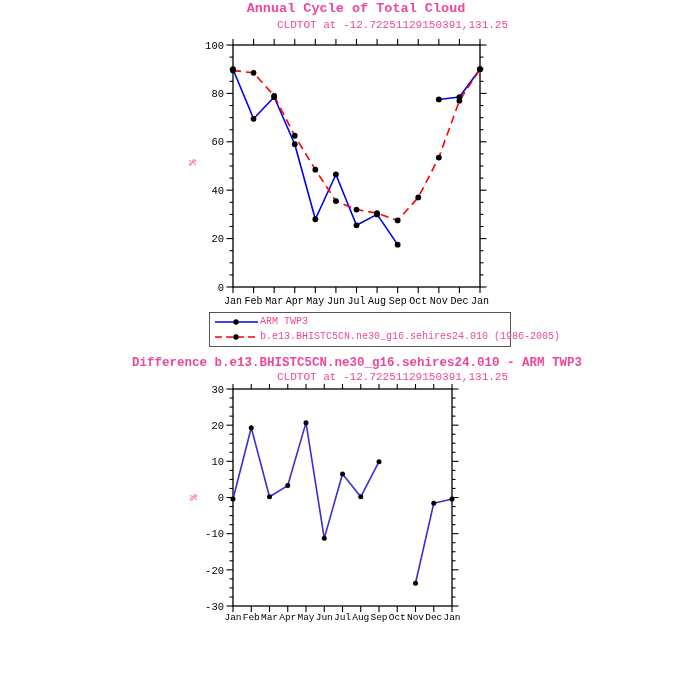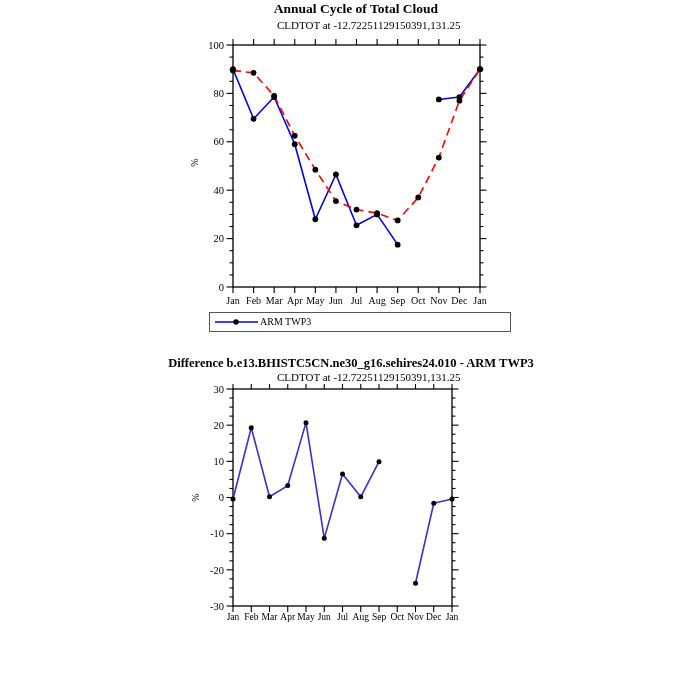--- a/index.html
+++ b/index.html
@@ -1,20 +1,20 @@
 <!DOCTYPE html>
 <html><head>
 <meta charset="utf-8">
 <style>
   html,body{margin:0;padding:0;background:#fff;}
   .page{position:relative;width:700px;height:700px;background:#fff;overflow:hidden;
-        font-family:Liberation Serif, serif;color:#000000;}
+        font-family:Liberation Mono, monospace;color:#ec4899;}
   .chart-title{position:absolute;font-weight:bold;text-align:center;white-space:nowrap;}
   #title0{left:206px;top:1px;width:300px;font-size:13.5px;}
-  #title1{left:101px;top:356px;width:500px;font-size:12.5px;}
+  #title1{left:107px;top:356px;width:500px;font-size:12.5px;}
   .chart-subtitle{position:absolute;font-size:11px;white-space:nowrap;margin-left:44px;}
   #subtitle0{left:233px;top:19px;}
   #subtitle1{left:233px;top:371px;}
   .ylab{position:absolute;font-size:10px;transform:rotate(-90deg);transform-origin:center;}
   #ylab0{left:190px;top:157px;}
   #ylab1{left:191px;top:492px;}
   #chart0{position:absolute;left:180px;top:33px;}
   #chart1{position:absolute;left:180px;top:384px;}
   .legend{position:absolute;left:209px;top:312px;width:297px;border:1px solid #555;
           background:#fff;padding:1px 0 2px 3px;}
@@ -149,20 +149,27 @@
     </svg>
 
   <div class="legend">
     <div class="legend-row">
       <svg class="legend-sample" width="46" height="12">
           <line x1="2" y1="6" x2="45" y2="6" stroke="#0000ee" stroke-width="1.6"></line>
           <circle cx="23" cy="6" r="2.7" fill="#000000"></circle>
         </svg>
       <span>ARM TWP3</span>
     </div>
+    <div class="legend-row">
+      <svg class="legend-sample" width="46" height="12">
+          <line x1="2" y1="6" x2="45" y2="6" stroke="#ff0000" stroke-width="1.6" stroke-dasharray="7 4"></line>
+          <circle cx="23" cy="6" r="2.7" fill="#000000"></circle>
+        </svg>
+      <span>b.e13.BHISTC5CN.ne30_g16.sehires24.010 (1986-2005)</span>
+    </div>
   </div>
 
   <div class="chart-title" id="title1">Difference b.e13.BHISTC5CN.ne30_g16.sehires24.010 - ARM TWP3</div>
   <div class="chart-subtitle" id="subtitle1">CLDTOT at -12.72251129150391,131.25</div>
   <div class="ylab" id="ylab1">%</div>
   <svg id="chart1" width="340" height="250">
       <rect x="53" y="5" width="219" height="217" fill="none" stroke="#000000" stroke-width="1.3"></rect>
       <line x1="46.5" y1="222" x2="53" y2="222" stroke="#000000" stroke-width="1.1"></line>
       <line x1="272" y1="222" x2="278.5" y2="222" stroke="#000000" stroke-width="1.1"></line>
       <text x="44" y="222" text-anchor="end" dy="0.35em" font-size="10.5" fill="#000">-30</text>

